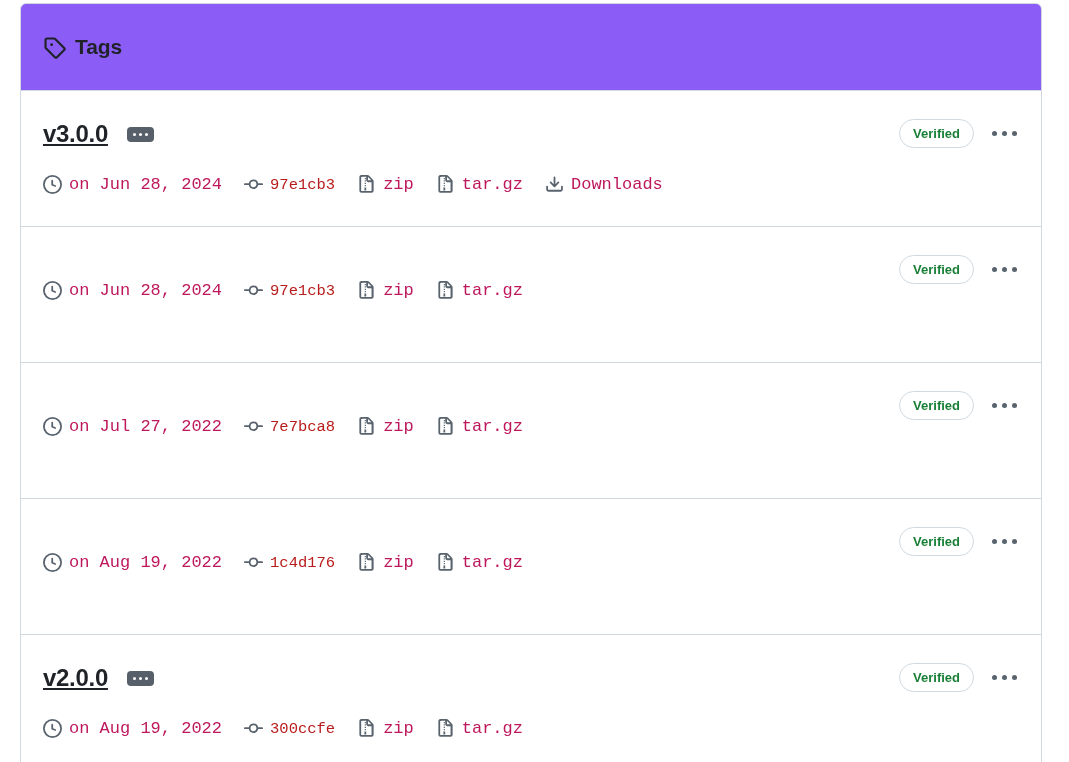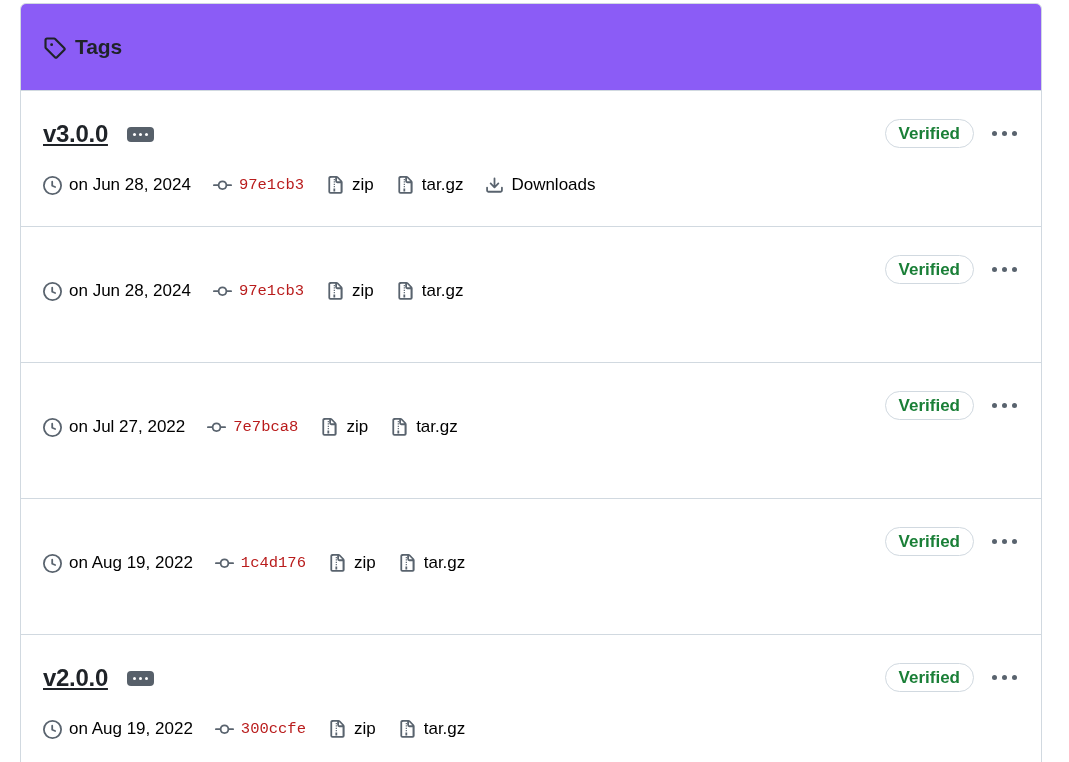--- a/index.html
+++ b/index.html
@@ -105,38 +105,38 @@
     text-decoration: none;
     white-space: nowrap;
   }
   .meta-item + .meta-item { margin-left: 15px; }
   .meta-link { color: #59636e; }
   .meta-sha {
     font-family: "Liberation Mono", monospace;
     font-size: 15.5px;
     color: #b91c1c;
   }
-  .meta-text { color: #000000; }
+  .meta-text { color: #be185d; font-family: Liberation Mono, monospace; }
 
   .row-right {
     position: absolute;
     right: 22px;
     top: 28px;
     display: flex;
     align-items: center;
     gap: 16px;
   }
   .verified-badge {
     display: inline-flex;
     align-items: center;
     justify-content: center;
     border: 1px solid #d1d9e0;
     border-radius: 2em;
     color: #1a7f37;
-    font-size: 17px;
+    font-size: 13px;
     font-weight: 600;
     height: 29px;
     padding: 0 13px;
     background: #ffffff;
     box-sizing: border-box;
   }
   .kebab {
     display: inline-flex;
     align-items: center;
     gap: 5px;

